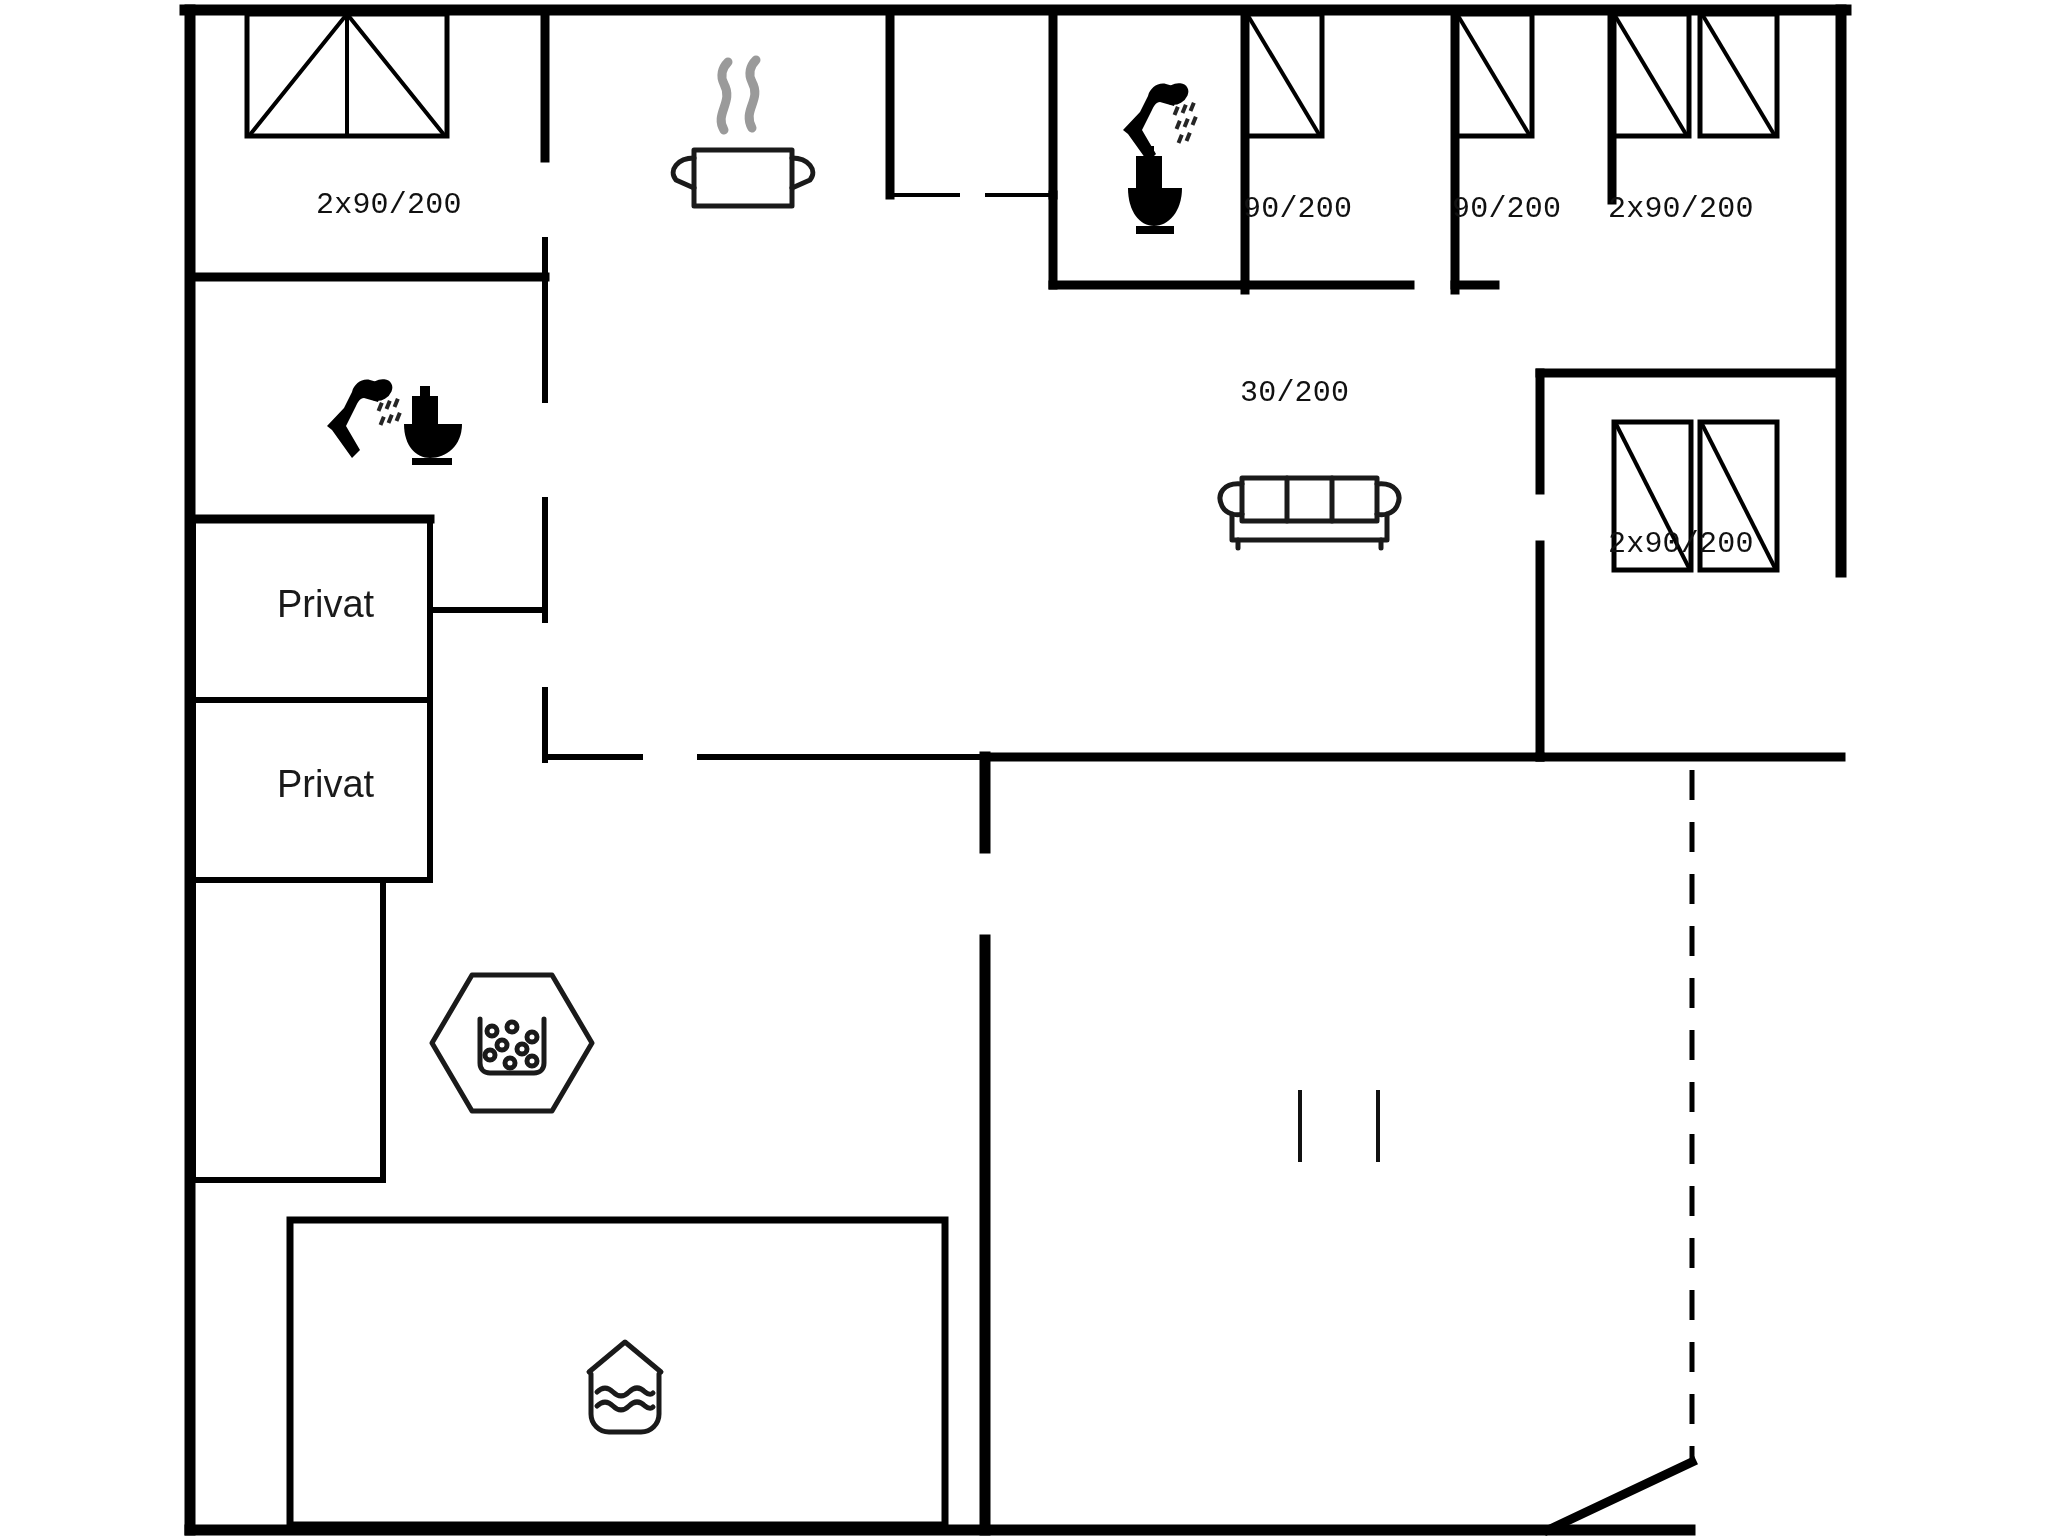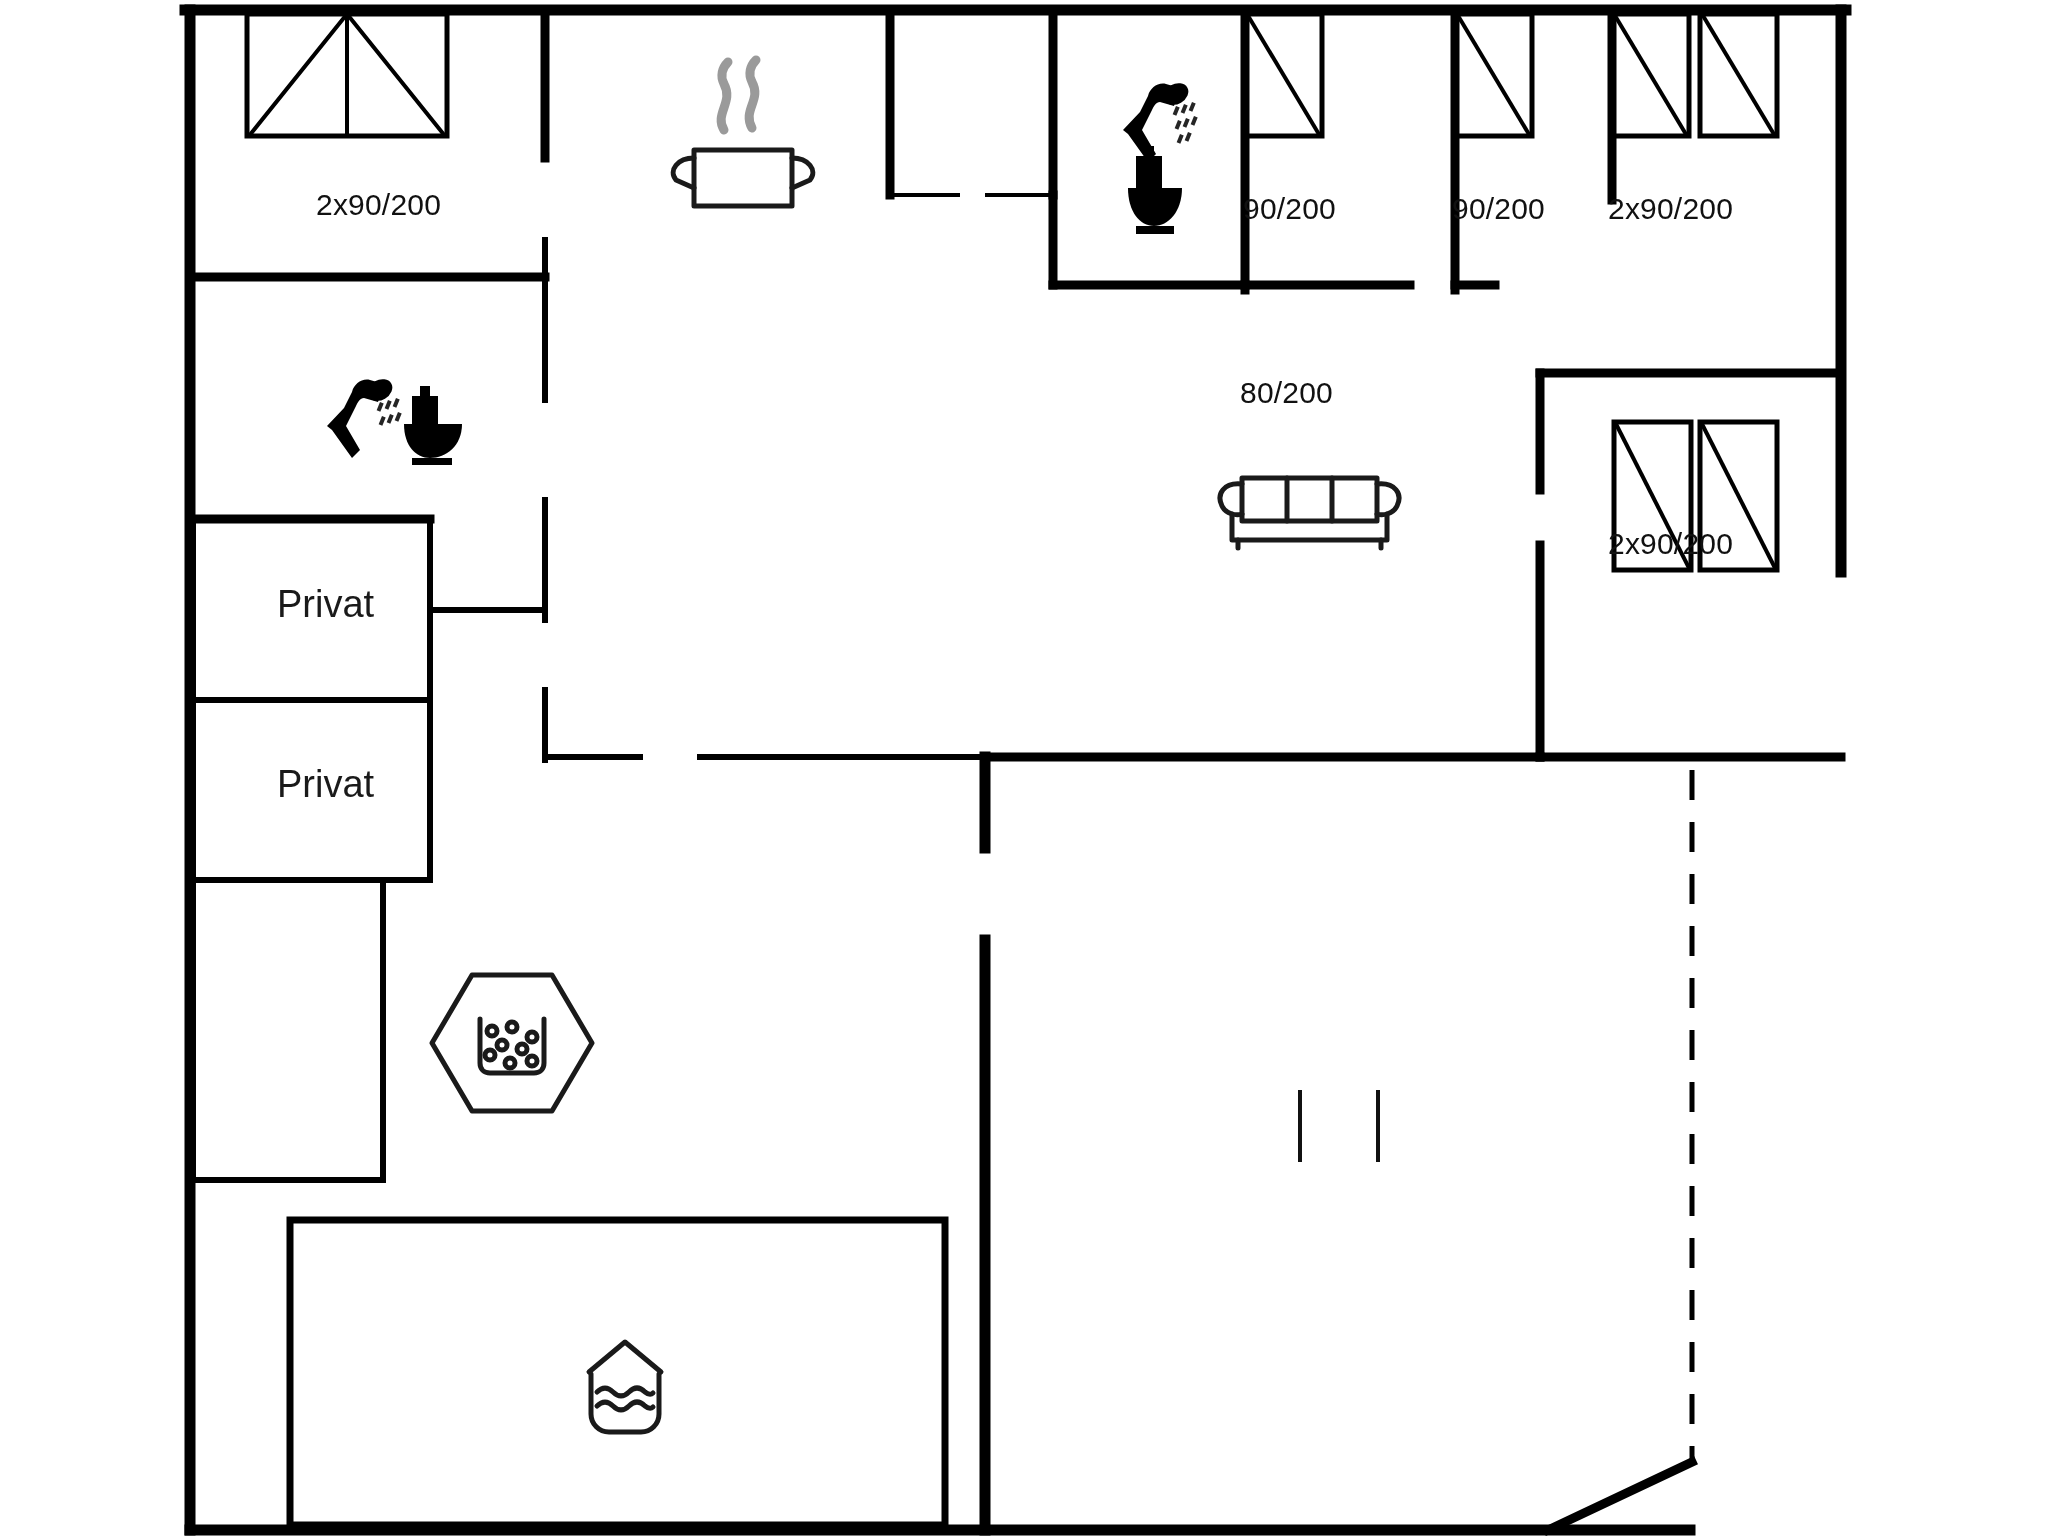--- a/index.html
+++ b/index.html
@@ -35,21 +35,21 @@
   .opening-line { stroke: #000000; stroke-width: 4;  fill: none; stroke-linecap: butt; }
   .win-frame    { stroke: #000000; stroke-width: 5;  fill: #ffffff; }
   .win-diag     { stroke: #000000; stroke-width: 4;  fill: none; }
   .win-mull     { stroke: #000000; stroke-width: 4;  fill: none; }
   .dashed       { stroke: #000000; stroke-width: 5;  fill: none; stroke-dasharray: 30 22; stroke-linecap: butt; }
   .icon-stroke  { stroke: #1a1a1a; stroke-width: 5;  fill: none; stroke-linejoin: round; stroke-linecap: round; }
   .icon-fill    { fill: #000000; stroke: none; }
   .steam        { stroke: #9a9a9a; stroke-width: 9; fill: none; stroke-linecap: round; }
   .dim-label {
     position: absolute;
-    font-family: Liberation Sans, sans-serif;
+    font-family: Liberation Mono, monospace;
     font-size: 30px;
     color: #111111;
     white-space: nowrap;
     letter-spacing: 0.2px;
   }
   .room-label {
     position: absolute;
     font-family: Liberation Sans, sans-serif;
     font-size: 38px;
     color: #1a1a1a;
@@ -279,21 +279,21 @@
   </svg>
 
   <div class="dim-label" style="left:316px; top:188px;">2x90/200</div>
 
   <div class="dim-label" style="left:1243px; top:192px;">90/200</div>
 
   <div class="dim-label" style="left:1452px; top:192px;">90/200</div>
 
   <div class="dim-label" style="left:1608px; top:192px;">2x90/200</div>
 
-  <div class="dim-label" style="left:1240px; top:376px;">80/200</div>
+  <div class="dim-label" style="left:1240px; top:376px;">30/200</div>
 
   <div class="dim-label" style="left:1608px; top:527px;">2x90/200</div>
 
   <div class="room-label" style="left:277px; top:583px;">Privat</div>
 
   <div class="room-label" style="left:277px; top:763px;">Privat</div>
 
 </div>
 
 </body></html>

